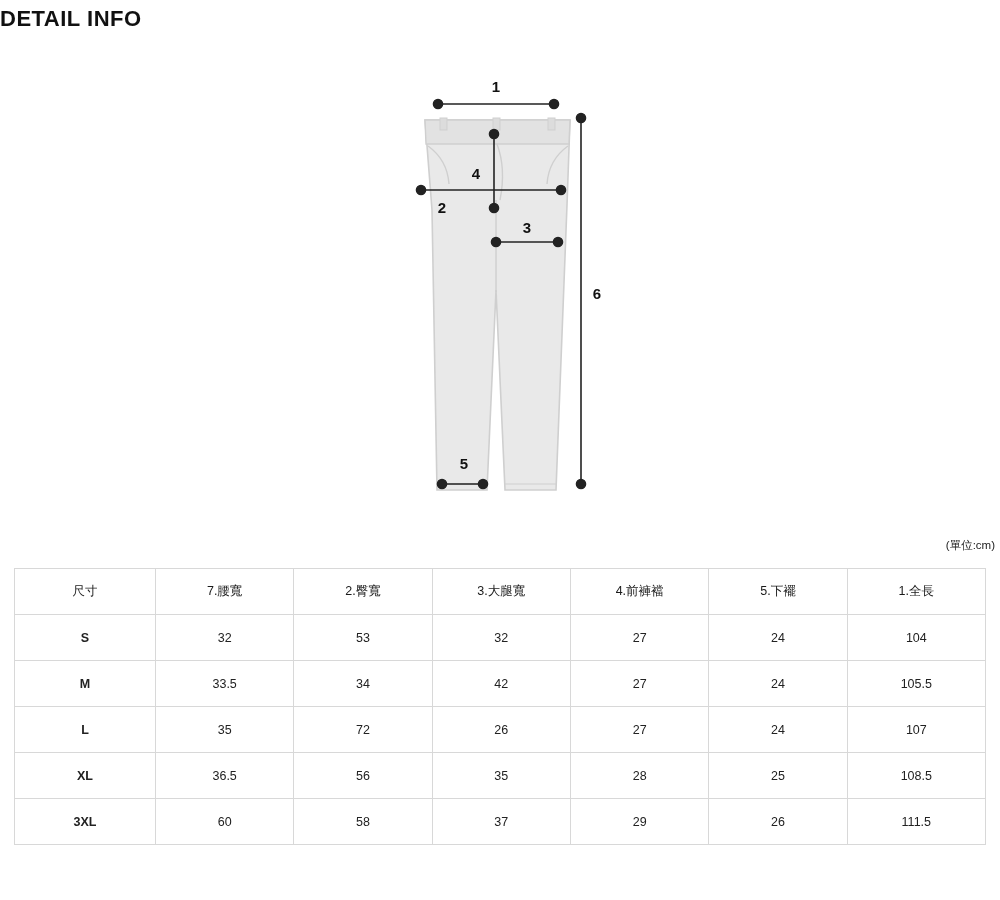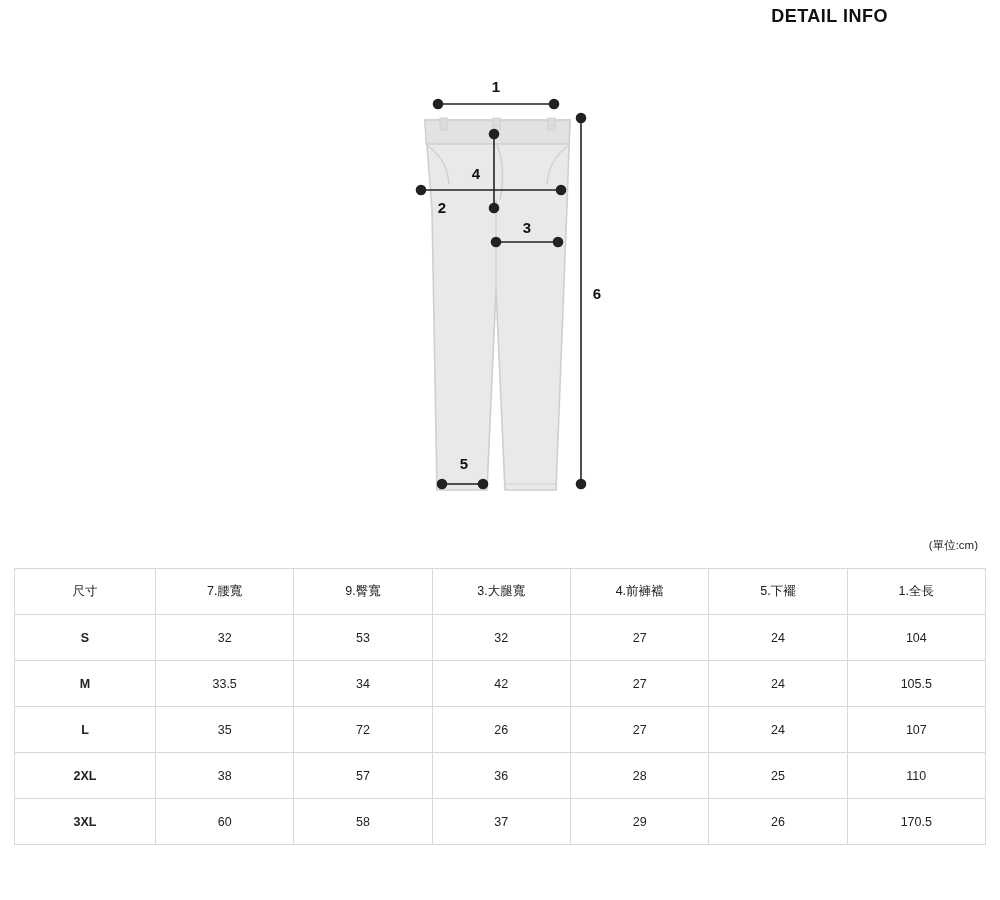--- a/index.html
+++ b/index.html
@@ -18,37 +18,37 @@
   .page {
     position: relative;
     width: 1000px;
     height: 900px;
   }
   .title {
     position: absolute;
     top: 6px;
     left: 0;
     width: 888px;
-    text-align: right;
-    font-size: 18px;
+    text-align: left;
+    font-size: 22px;
     font-weight: bold;
     letter-spacing: 0.5px;
     color: #111;
   }
   .diagram {
     position: absolute;
     top: 60px;
     left: 0;
     width: 1000px;
     height: 460px;
   }
   .unit-note {
     position: absolute;
     top: 538px;
-    right: 22px;
+    right: 5px;
     font-size: 11.5px;
     color: #222;
   }
   table.size-table {
     position: absolute;
     top: 568px;
     left: 14px;
     width: 972px;
     border-collapse: collapse;
     table-layout: fixed;
@@ -140,21 +140,21 @@
     </svg>
   </div>
 
   <div class="unit-note">(單位:cm)</div>
 
   <table class="size-table">
     <thead>
       <tr>
         <th class="col-size">尺寸</th>
         <th>7.腰寬</th>
-        <th>9.臀寬</th>
+        <th>2.臀寬</th>
         <th>3.大腿寬</th>
         <th>4.前褲襠</th>
         <th>5.下襬</th>
         <th>1.全長</th>
       </tr>
     </thead>
     <tbody>
       <tr>
         <td class="col-size">S</td>
         <td>32</td>
@@ -176,33 +176,33 @@
       <tr>
         <td class="col-size">L</td>
         <td>35</td>
         <td>72</td>
         <td>26</td>
         <td>27</td>
         <td>24</td>
         <td>107</td>
       </tr>
       <tr>
-        <td class="col-size">2XL</td>
-        <td>38</td>
-        <td>57</td>
-        <td>36</td>
+        <td class="col-size">XL</td>
+        <td>36.5</td>
+        <td>56</td>
+        <td>35</td>
         <td>28</td>
         <td>25</td>
-        <td>110</td>
+        <td>108.5</td>
       </tr>
       <tr>
         <td class="col-size">3XL</td>
         <td>60</td>
         <td>58</td>
         <td>37</td>
         <td>29</td>
         <td>26</td>
-        <td>170.5</td>
+        <td>111.5</td>
       </tr>
     </tbody>
   </table>
 
 </div>
 
 </body></html>

